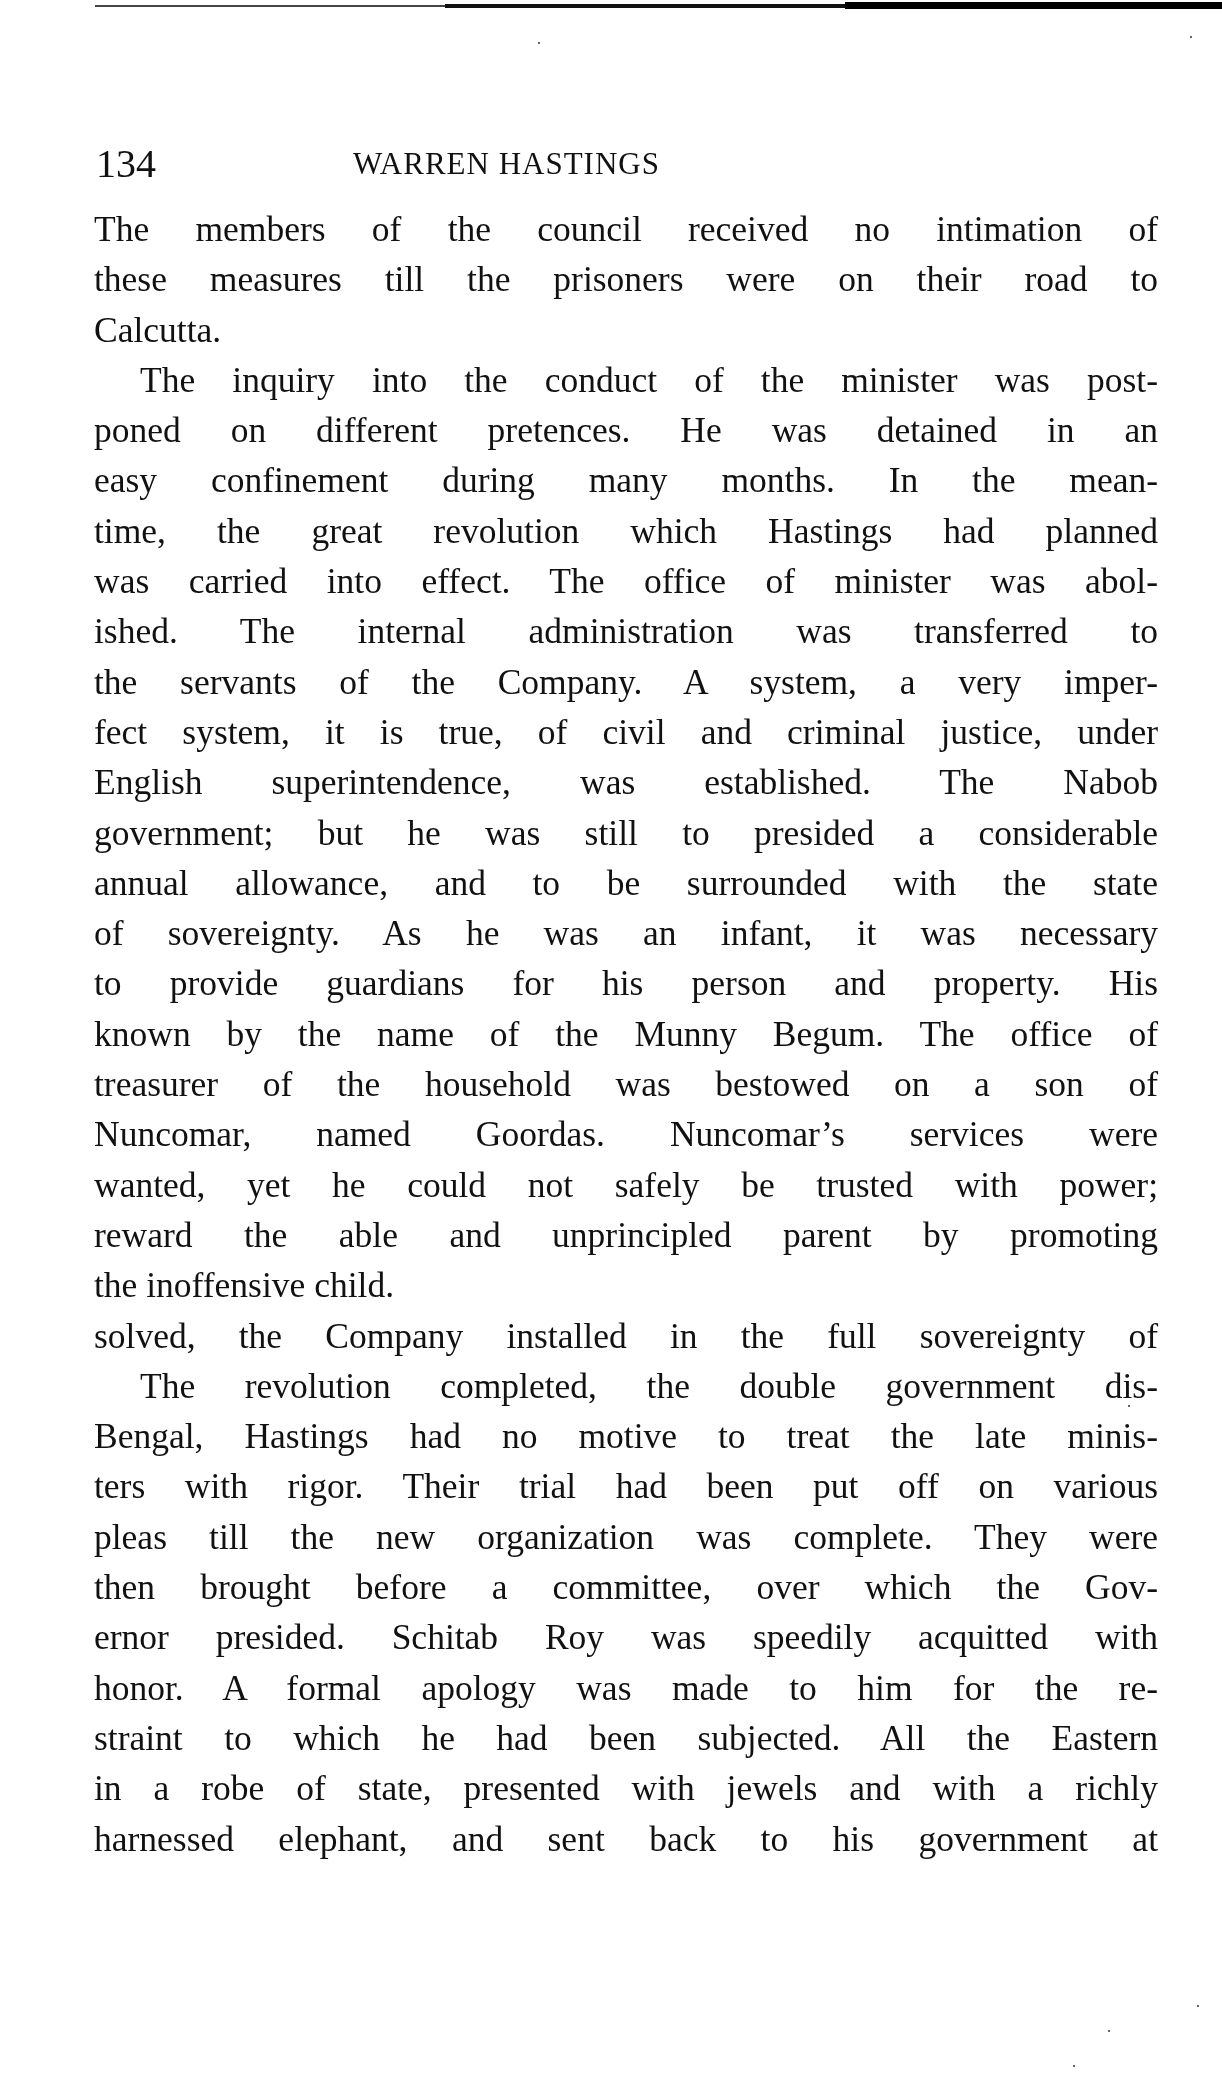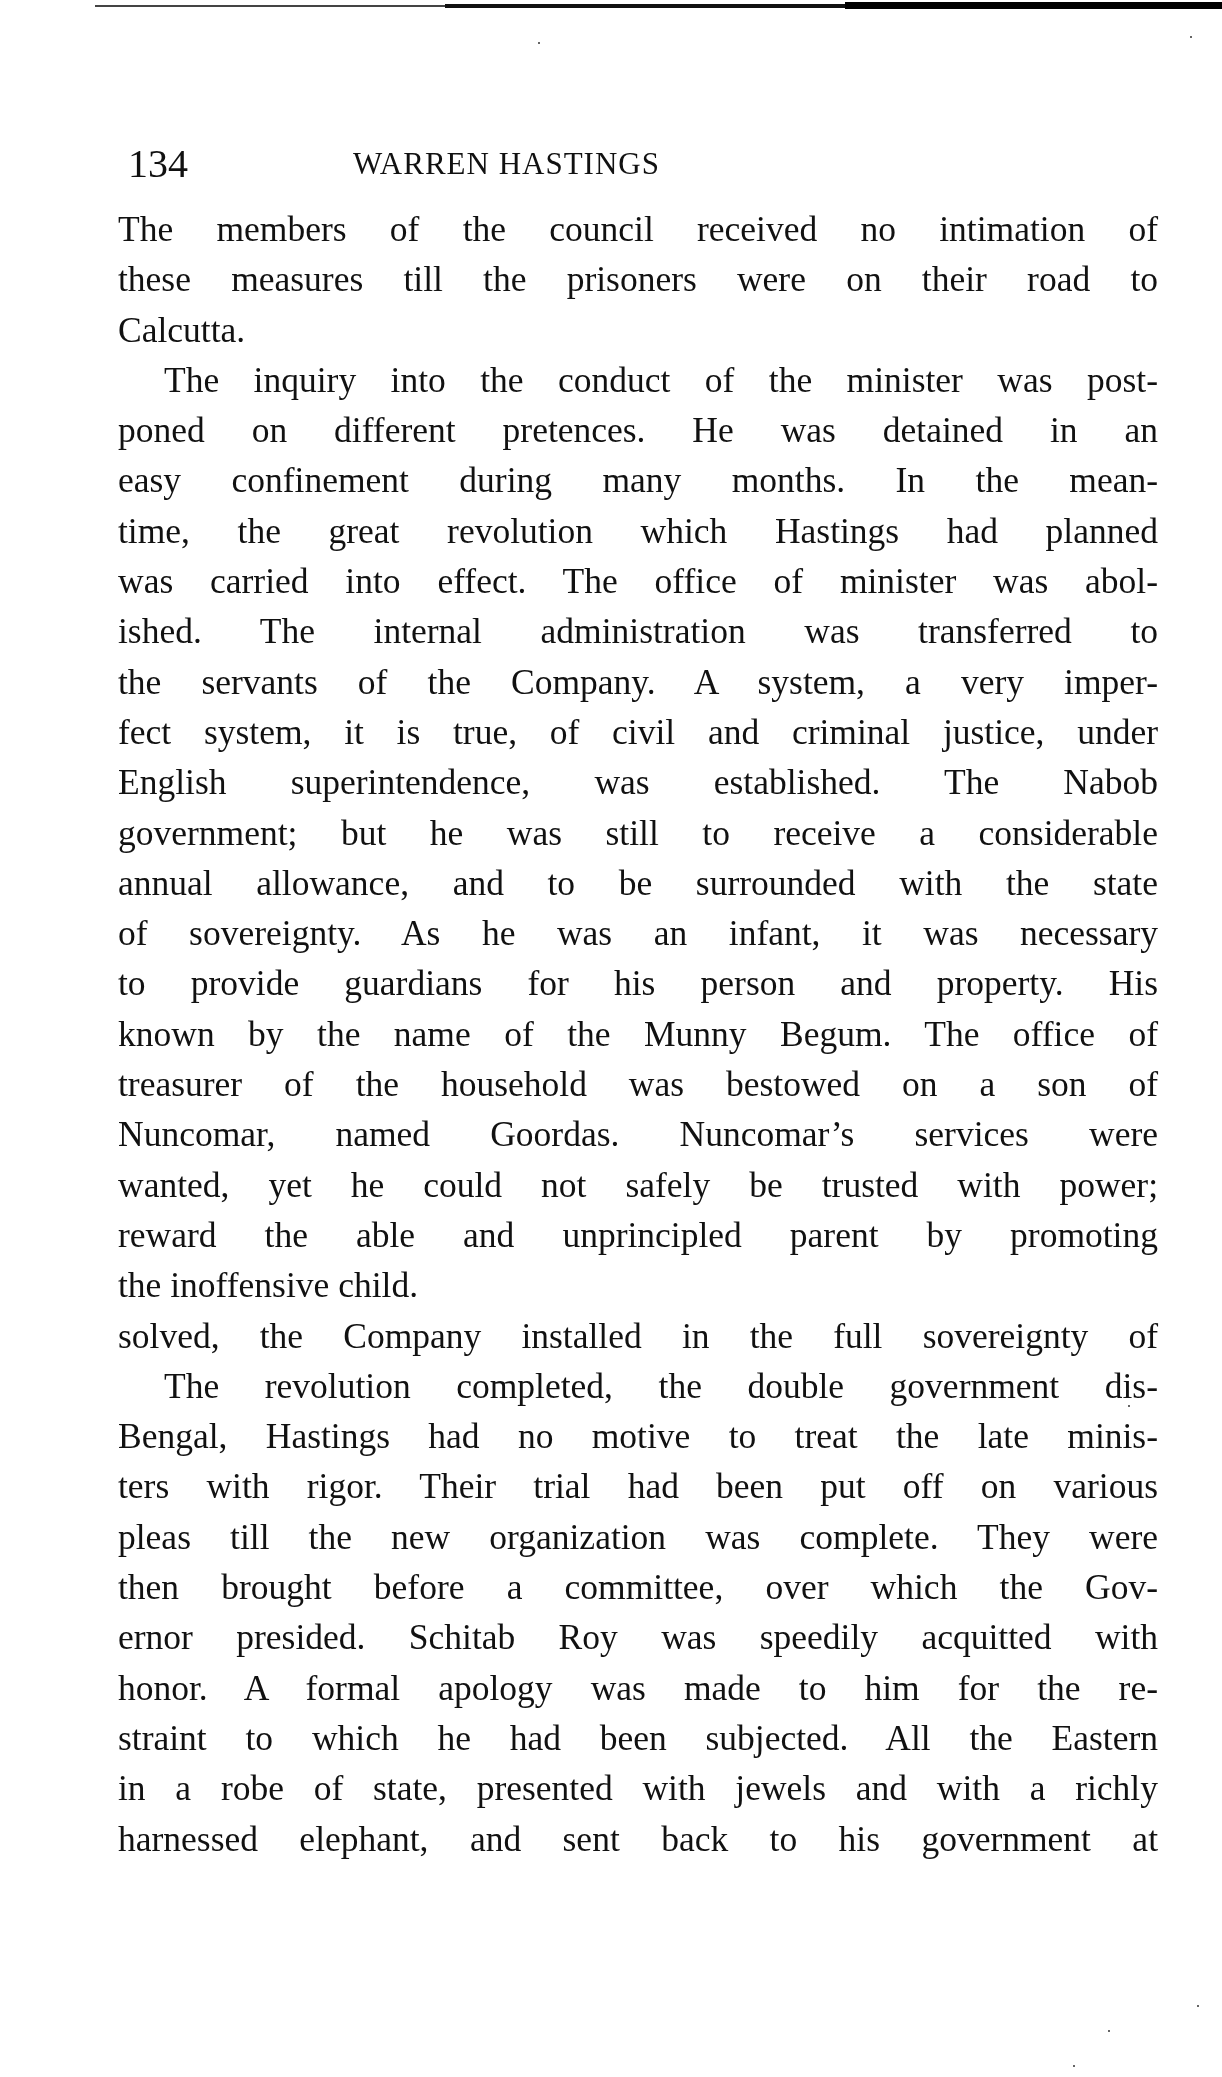--- a/index.html
+++ b/index.html
@@ -2,24 +2,24 @@
 <html><head>
 <meta charset="utf-8">
 <style>
   html, body { margin: 0; padding: 0; background: #ffffff; }
   body { width: 1222px; height: 2077px; position: relative; overflow: hidden; font-family: "Liberation Serif", "DejaVu Serif", serif; color: #111; }
   .top-rule { position: absolute; top: 0; left: 0; width: 1222px; height: 10px; }
   .top-rule .thin { position: absolute; left: 95px; top: 5px; width: 350px; height: 2px; background: #444; }
   .top-rule .mid { position: absolute; left: 445px; top: 4px; width: 400px; height: 4px; background: #111; }
   .top-rule .thick { position: absolute; left: 845px; top: 2px; width: 377px; height: 7px; background: #000; }
   .header { position: absolute; top: 138px; left: 96px; width: 1062px; height: 52px; }
-  .page-number { position: absolute; left: 0; top: 0; font-size: 40px; line-height: 52px; margin-left: 32px; }
+  .page-number { position: absolute; left: 0; top: 0; font-size: 40px; line-height: 52px; }
   .running-title { position: absolute; left: 257px; top: 0; font-size: 31px; line-height: 52px; letter-spacing: 1px; }
   .body-text { position: absolute; top: 204px; left: 94px; width: 1064px; }
-  .line { display: block; font-size: 35.5px; line-height: 50.3px; height: 50.3px; white-space: nowrap; text-align: justify; text-align-last: justify; margin-left: 24px; }
+  .line { display: block; font-size: 35.5px; line-height: 50.3px; height: 50.3px; white-space: nowrap; text-align: justify; text-align-last: justify; }
   .line.last { text-align-last: left; }
   .line.indent { padding-left: 46px; }
   .speck { position: absolute; width: 2px; height: 2px; background: #666; }
 </style>
 </head>
 <body>
 
 <div class="top-rule">
   <div class="thin"></div>
   <div class="mid"></div>
@@ -39,21 +39,21 @@
 
   <span class="line indent">The inquiry into the conduct of the minister was post-</span>
   <span class="line">poned on different pretences. He was detained in an</span>
   <span class="line">easy confinement during many months. In the mean-</span>
   <span class="line">time, the great revolution which Hastings had planned</span>
   <span class="line">was carried into effect. The office of minister was abol-</span>
   <span class="line">ished. The internal administration was transferred to</span>
   <span class="line">the servants of the Company. A system, a very imper-</span>
   <span class="line">fect system, it is true, of civil and criminal justice, under</span>
   <span class="line">English superintendence, was established. The Nabob</span>
-  <span class="line">government; but he was still to receive a considerable</span>
+  <span class="line">government; but he was still to presided a considerable</span>
   <span class="line">annual allowance, and to be surrounded with the state</span>
   <span class="line">of sovereignty. As he was an infant, it was necessary</span>
   <span class="line">to provide guardians for his person and property. His</span>
   <span class="line">known by the name of the Munny Begum. The office of</span>
   <span class="line">treasurer of the household was bestowed on a son of</span>
   <span class="line">Nuncomar, named Goordas. Nuncomar’s services were</span>
   <span class="line">wanted, yet he could not safely be trusted with power;</span>
   <span class="line">reward the able and unprincipled parent by promoting</span>
   <span class="line last">the inoffensive child.</span>
 

